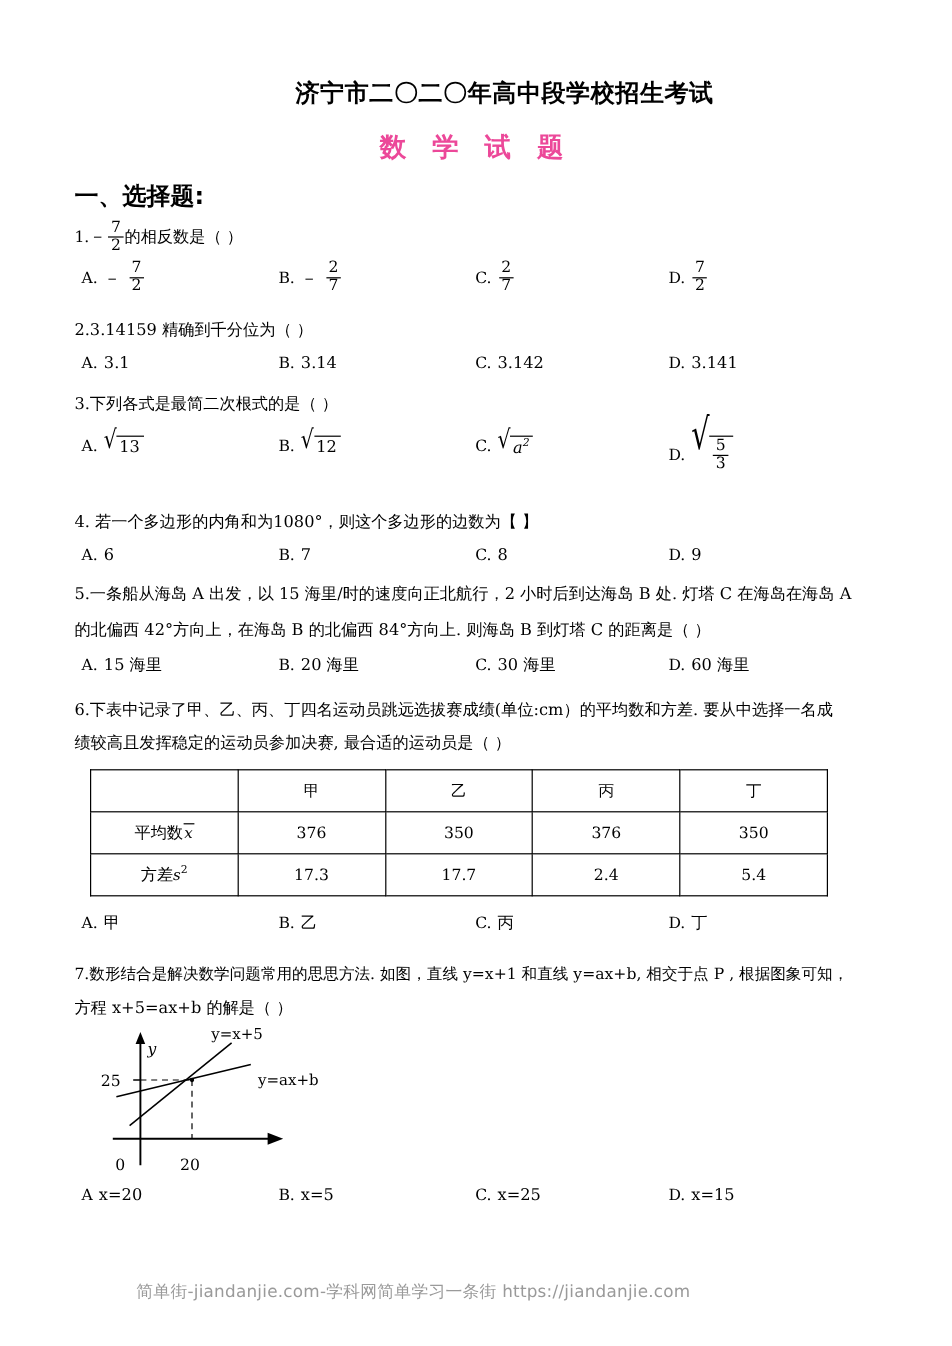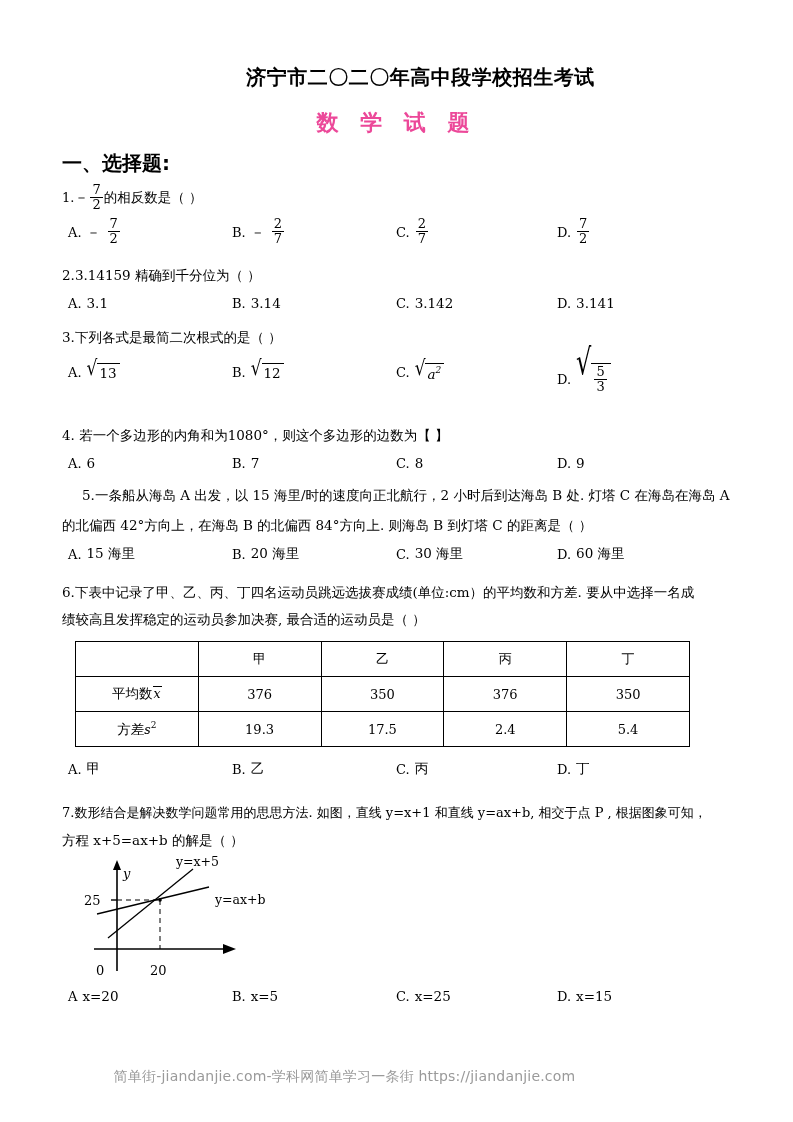--- a/index.html
+++ b/index.html
@@ -304,21 +304,21 @@
     <span class="opt opt-c">
       <span class="opt-lab">C.</span>
       <span>8</span>
     </span>
     <span class="opt opt-d">
       <span class="opt-lab">D.</span>
       <span>9</span>
     </span>
   </div>
 
-  <div class="qline" style="left:62px; top:485px;margin-left:20px;">5.一条船从海岛 A 出发，以 15 海里/时的速度向正北航行，2 小时后到达海岛 B 处. 灯塔 C 在海岛在海岛 A</div>
+  <div class="qline" style="left:62px; top:485px;">5.一条船从海岛 A 出发，以 15 海里/时的速度向正北航行，2 小时后到达海岛 B 处. 灯塔 C 在海岛在海岛 A</div>
   <div class="qline" style="left:62px; top:515px;">的北偏西 42°方向上，在海岛 B 的北偏西 84°方向上. 则海岛 B 到灯塔 C 的距离是（    ）</div>
   <div class="opt-row" style="top:545px;">
     <span class="opt opt-a">
       <span class="opt-lab">A.</span>
       <span>15 海里</span>
     </span>
     <span class="opt opt-b">
       <span class="opt-lab">B.</span>
       <span>20 海里</span>
     </span>
@@ -346,22 +346,22 @@
     </tr>
     <tr>
       <td class="rowhead"><span>平均数</span><span class="ovl">x</span></td>
       <td>376</td>
       <td>350</td>
       <td>376</td>
       <td>350</td>
     </tr>
     <tr>
       <td class="rowhead"><span>方差</span><span class="ital">s</span><span class="sq">2</span></td>
-      <td>19.3</td>
-      <td>17.5</td>
+      <td>17.3</td>
+      <td>17.7</td>
       <td>2.4</td>
       <td>5.4</td>
     </tr>
   </tbody>
     </table>
 
   <div class="opt-row" style="top:760px;">
     <span class="opt opt-a">
       <span class="opt-lab">A.</span>
       <span>甲</span>

